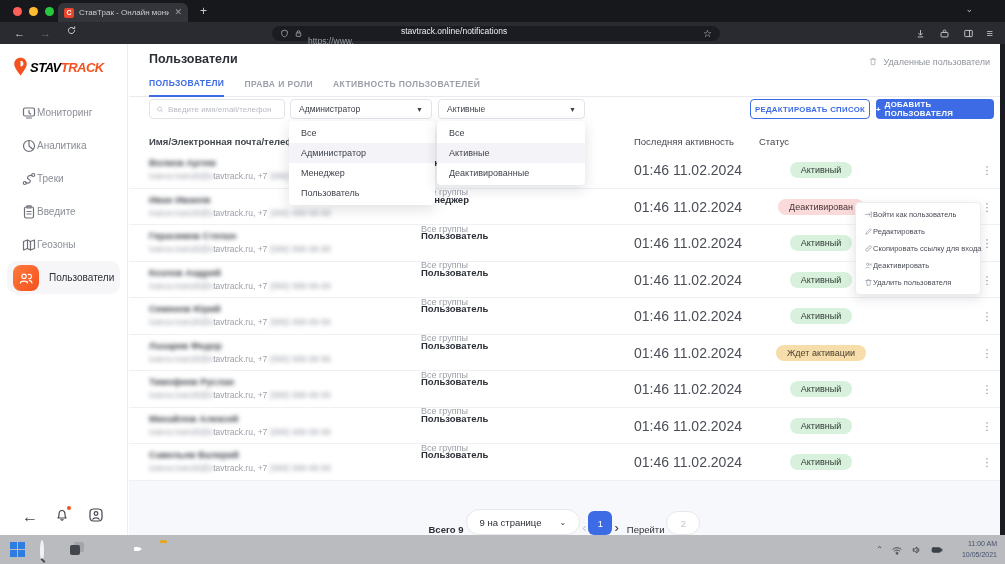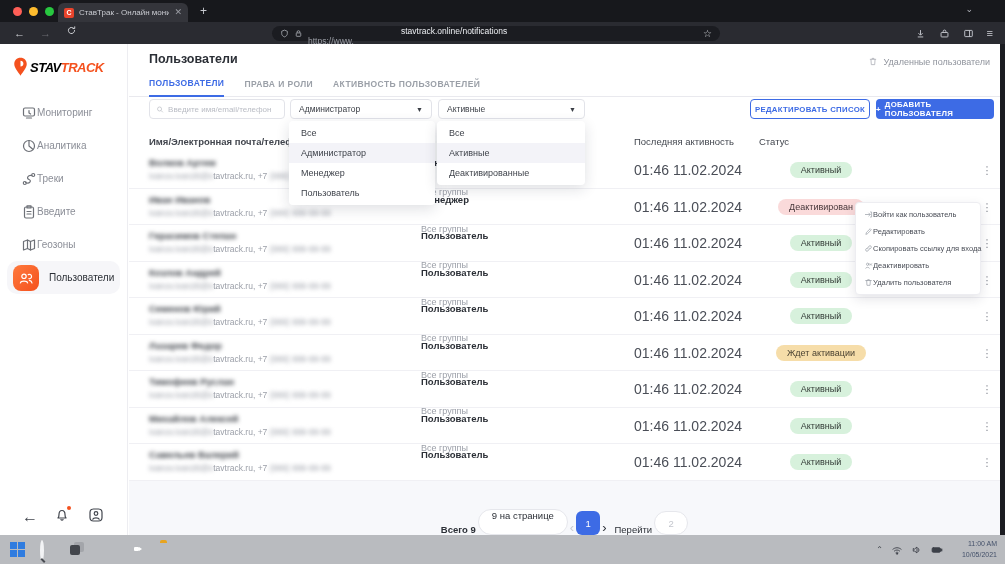--- a/index.html
+++ b/index.html
@@ -86,21 +86,21 @@
   .c-status { position:absolute; left:630px; width:124px; top:0; height:36.5px; display:flex; align-items:center; justify-content:center; }
   .badge { padding:3px 11px; border-radius:10px; font-size:9px; color:#333b36; white-space:nowrap; }
   .badge.active { background:#d7f1dc; }
   .badge.deactivated { background:#fadada; color:#46373a; }
   .badge.pending { background:#f6dda9; color:#4a4232; }
   .c-kebab { position:absolute; left:852px; width:12px; top:0; line-height:36.5px; text-align:center; font-size:11px; color:#8b8f98; cursor:pointer; }
 
   .footer { position:absolute; left:0; right:0; top:437px; bottom:0; background:#f7f8fb; }
   .pagination { position:absolute; top:28px; left:0; right:0; display:flex; align-items:flex-end; justify-content:center; gap:2px; }
   .pg-total { font-size:9.5px; font-weight:bold; color:#2b2f36; }
-  .pg-select { height:26px; border:1px solid #e6e7ec; border-radius:13px; background:#fff; display:flex; align-items:center; gap:18px; padding:0 13px; font-size:9.5px; color:#2b2f36; cursor:pointer;flex-direction:column; }
+  .pg-select { height:26px; border:1px solid #e6e7ec; border-radius:13px; background:#fff; display:flex; align-items:center; gap:18px; padding:0 13px; font-size:9.5px; color:#2b2f36; cursor:pointer; }
   .pg-select .car { font-size:8px; color:#3a3e45; }
   .pg-prev { font-size:13px; color:#c6c9d0; cursor:pointer; }
   .pg-next { font-size:13px; color:#2b2f36; cursor:pointer; }
   .pg-page { width:24px; height:24px; background:#3d6be5; color:#fff; border-radius:6px; font-size:9.5px; display:flex; align-items:center; justify-content:center; cursor:pointer; }
   .pg-goto-label { font-size:9.5px; color:#2b2f36; margin-left:6px; }
   .pg-goto { width:34px; height:24px; border:1px solid #e6e7ec; border-radius:12px; background:#fff; color:#c3c6cd; font-size:9.5px; display:flex; align-items:center; justify-content:center; cursor:text; }
 
   
   .panel { position:absolute; background:#fff; border-radius:4px; box-shadow:0 4px 14px rgba(30,35,60,.14); z-index:30; padding:2px 0; }
   .panel .opt { height:20px; display:flex; align-items:center; padding-left:12px; font-size:9px; color:#3f434b; cursor:pointer; }

